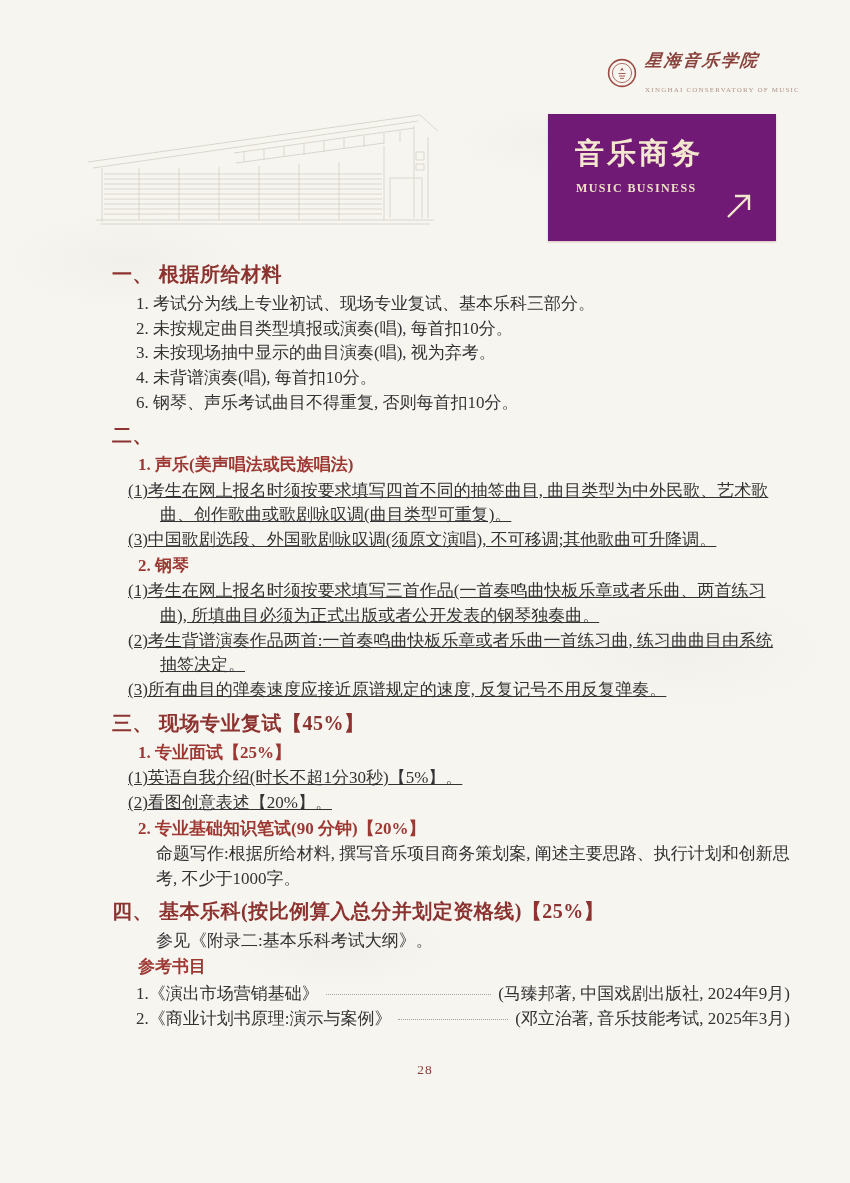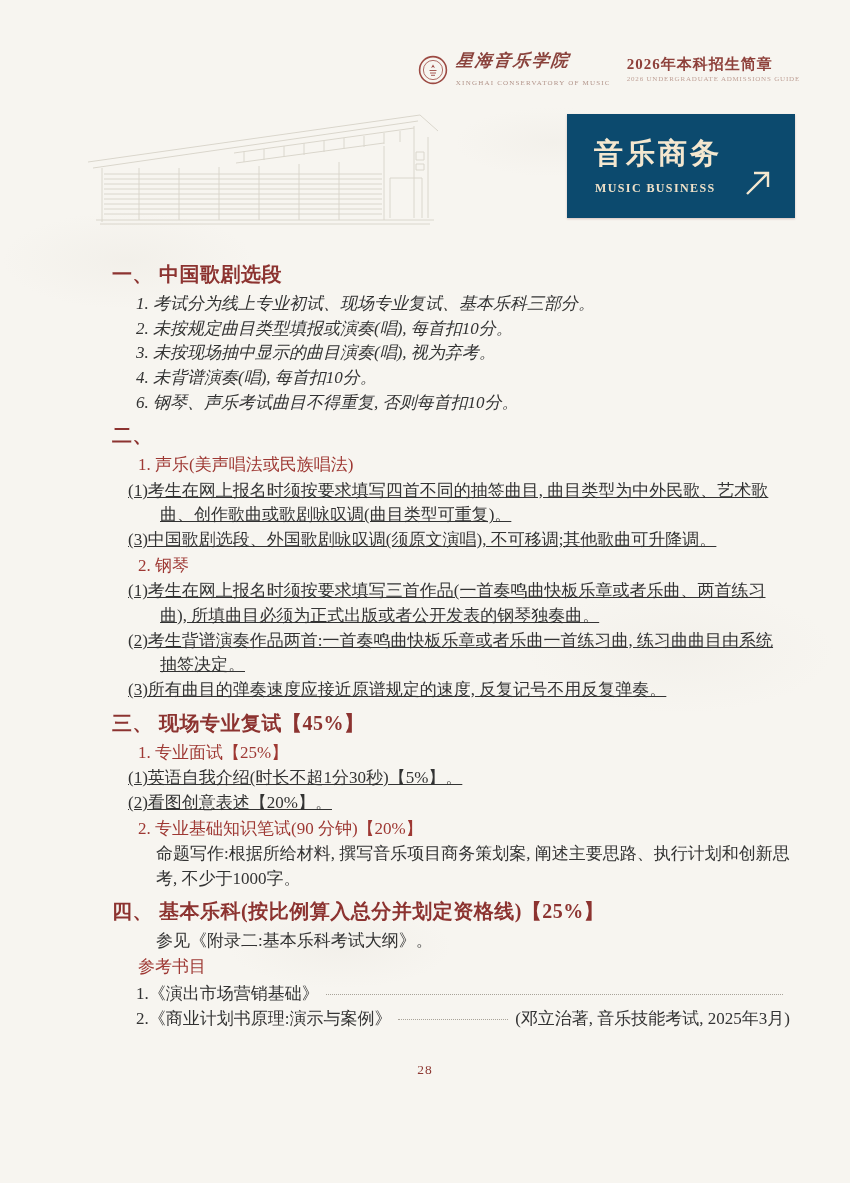--- a/index.html
+++ b/index.html
@@ -14,43 +14,43 @@
     font-family:"Liberation Serif","DejaVu Serif",serif;
     color:#333;
   }
 
   
   .header{position:absolute;top:52px;right:50px;display:flex;align-items:center;gap:16px;}
   .brand{display:flex;align-items:center;gap:8px;}
   .seal svg{display:block;}
   .brand-text{display:flex;flex-direction:column;line-height:1.1;}
   .brand-name{font-size:17px;font-weight:bold;font-style:italic;color:#8a423c;letter-spacing:2px;transform:skewX(-6deg);}
-  .brand-sub{font-size:7px;letter-spacing:1.2px;color:#b2948a;margin-top:9px;}
+  .brand-sub{font-size:7px;letter-spacing:1.2px;color:#b2948a;margin-top:16px;}
   .guide{display:flex;flex-direction:column;line-height:1.2;}
   .guide-title{font-size:15px;font-weight:bold;color:#8e413b;letter-spacing:1px;}
   .guide-sub{font-size:7px;color:#c0a298;letter-spacing:.8px;margin-top:2px;}
 
   
   .building{position:absolute;left:84px;top:100px;opacity:.85;}
 
   
-  .banner{position:absolute;left:548px;top:114px;width:228px;height:104px;
-    background:#0c4a6e;box-shadow:0 1px 2px rgba(120,40,40,.25);margin-left:19px;}
+  .banner{position:absolute;left:548px;top:114px;width:228px;height:127px;
+    background:#701a75;box-shadow:0 1px 2px rgba(120,40,40,.25);}
   .banner-title{margin:20px 0 0 27px;font-size:29px;font-weight:700;color:#f4e7cf;letter-spacing:3px;}
   .banner-en{margin:7px 0 0 28px;font-size:12px;font-weight:600;color:#efe1c8;letter-spacing:1.4px;}
   .banner-arrow{position:absolute;right:22px;bottom:20px;width:30px;height:30px;}
 
   
   .content{position:absolute;left:112px;top:256px;width:678px;font-size:17px;}
   .sec{margin-bottom:7px;}
   .sec-head{display:flex;align-items:baseline;font-size:20px;font-weight:bold;color:#8c3330;margin:5px 0 4px;letter-spacing:.5px;}
   .sec-no{width:47px;flex:none;}
   .item{line-height:1.45;}
-  .item-num{padding-left:24px;font-style:italic;}
-  .item-sub{padding-left:26px;color:#9e3833;font-weight:normal;margin:1px 0;}
+  .item-num{padding-left:24px;}
+  .item-sub{padding-left:26px;color:#9e3833;font-weight:bold;margin:1px 0;}
   .item-paren{padding-left:48px;text-indent:-32px;text-decoration:underline;}
   .item-plain{padding-left:44px;}
   .book-row{display:flex;align-items:baseline;padding-left:24px;line-height:1.5;justify-content:space-between;}
   .book-title{white-space:nowrap;}
   .book-leader{flex:1;min-width:16px;border-bottom:1.6px dotted #a8a399;margin:0 7px;transform:translateY(-4px);}
   .book-pub{white-space:nowrap;}
 
   .page-no{position:absolute;top:1062px;left:0;width:850px;text-align:center;
     color:#8e3a34;font-size:13.5px;letter-spacing:1px;}
 </style>
@@ -64,24 +64,20 @@
         <circle cx="15" cy="15" r="13.4" stroke="#9c4a43" stroke-width="1.6"></circle>
         <circle cx="15" cy="15" r="9.6" stroke="#9c4a43" stroke-width="0.8"></circle>
         <path d="M15 9.5 L17 13 L15 12 L13 13 Z" fill="#9c4a43"></path>
         <path d="M11.5 15.5 h7 M12 18 h6 M13 20.3 h4" stroke="#9c4a43" stroke-width="0.9"></path>
       </svg>
     </span>
     <span class="brand-text">
       <span class="brand-name">星海音乐学院</span>
       <span class="brand-sub">XINGHAI CONSERVATORY OF MUSIC</span>
     </span>
-  </div>
-  <div class="guide">
-    <span class="guide-title">2026年本科招生简章</span>
-    <span class="guide-sub">2026 UNDERGRADUATE ADMISSIONS GUIDE</span>
   </div>
 </div>
 
 <div class="building">
   <svg width="360" height="140" viewBox="0 0 360 140" fill="none">
     <g stroke="#d5d1c6" stroke-width="1">
       <path d="M4 62 L336 15 L354 31"></path>
       <path d="M9 68 L334 21"></path>
       <path d="M150 53 L330 28 M152 63 L300 43"></path>
       <path d="M160 51 V62 M180 49 V60 M200 46 V57 M220 43 V55 M240 41 V52 M260 38 V49 M280 36 V47 M300 33 V44 M316 31 V42"></path>
@@ -102,21 +98,21 @@
     <svg width="30" height="30" viewBox="0 0 30 30" fill="none">
       <path d="M4 26 L25 5 M11 5 H25 V19" stroke="#f4e7cf" stroke-width="2.4"></path>
     </svg>
   </span>
 </div>
 
 <main class="content">
     <section class="sec">
       <h2 class="sec-head" style="margin: 5px 0px 4px;">
         <span class="sec-no">一、</span>
-        <span class="sec-title">中国歌剧选段</span>
+        <span class="sec-title">根据所给材料</span>
       </h2>
       <div class="item item-num">1. 考试分为线上专业初试、现场专业复试、基本乐科三部分。</div>
       <div class="item item-num">2. 未按规定曲目类型填报或演奏(唱), 每首扣10分。</div>
       <div class="item item-num">3. 未按现场抽中显示的曲目演奏(唱), 视为弃考。</div>
       <div class="item item-num">4. 未背谱演奏(唱), 每首扣10分。</div>
       <div class="item item-num">6. 钢琴、声乐考试曲目不得重复, 否则每首扣10分。</div>
     </section>
     <section class="sec">
       <h2 class="sec-head" style="margin: 5px 0px 4px;">
         <span class="sec-no">二、</span>
@@ -143,20 +139,21 @@
     <section class="sec">
       <h2 class="sec-head" style="margin: 5px 0px 4px;">
         <span class="sec-no">四、</span>
         <span class="sec-title">基本乐科(按比例算入总分并划定资格线)【25%】</span>
       </h2>
       <div class="item item-plain">参见《附录二:基本乐科考试大纲》。</div>
       <div class="item item-sub">参考书目</div>
       <div class="item book-row">
         <span class="book-title">1.《演出市场营销基础》</span>
         <span class="book-leader"></span>
+        <span class="book-pub">(马臻邦著, 中国戏剧出版社, 2024年9月)</span>
       </div>
       <div class="item book-row">
         <span class="book-title">2.《商业计划书原理:演示与案例》</span>
         <span class="book-leader"></span>
         <span class="book-pub">(邓立治著, 音乐技能考试, 2025年3月)</span>
       </div>
     </section>
   </main>
 
 <div class="page-no">28</div>

